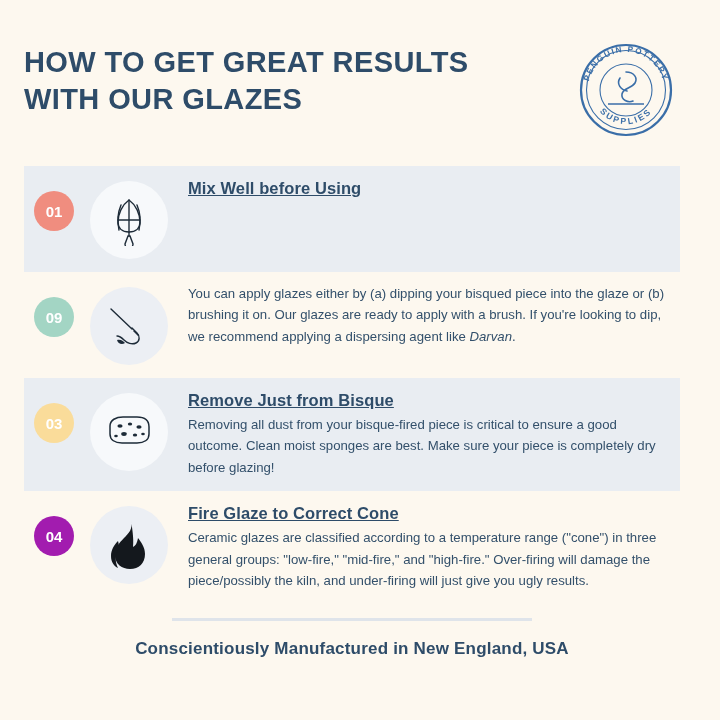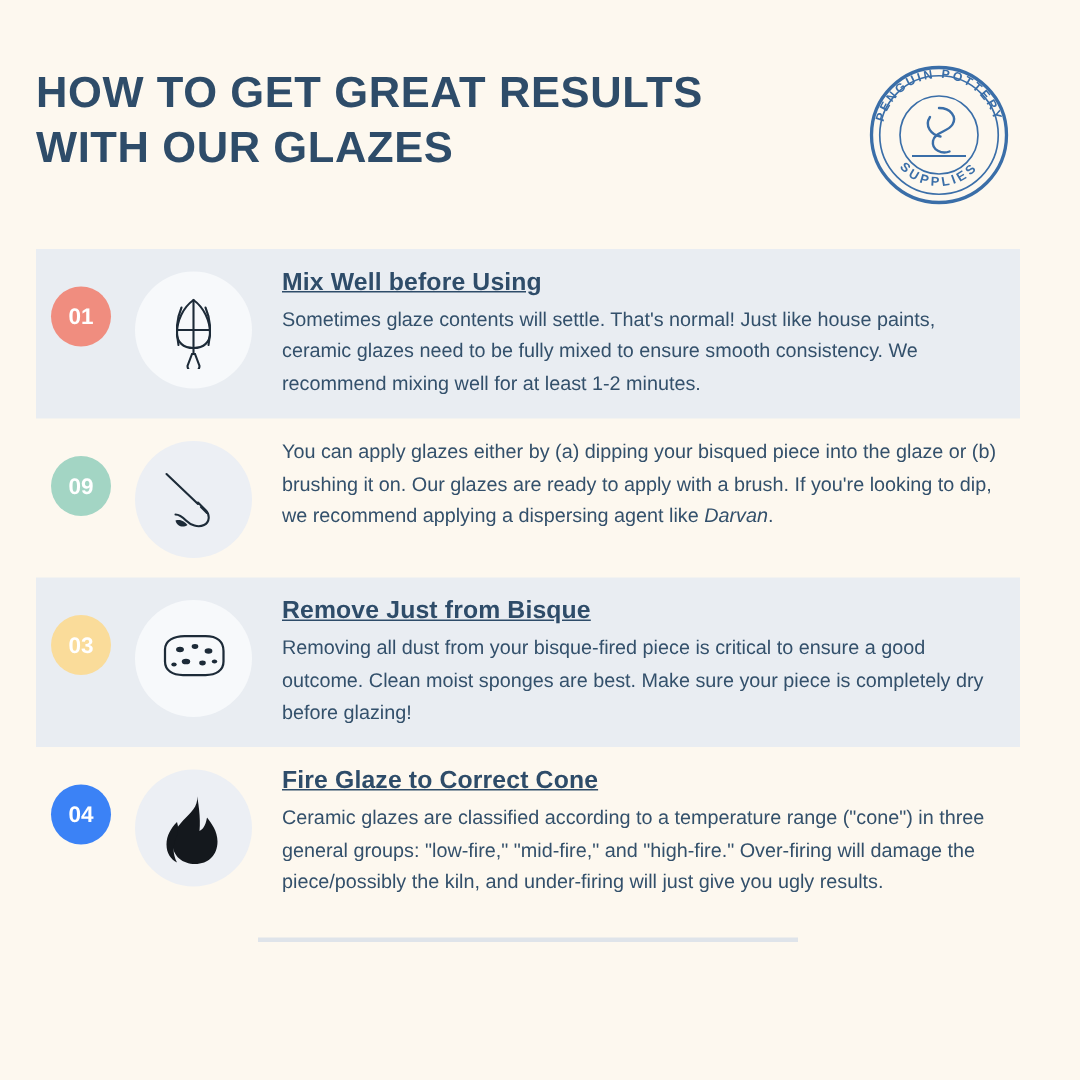--- a/index.html
+++ b/index.html
@@ -172,21 +172,20 @@
             <path d="M16 11 c-3 7 -4 16 -2 25"></path>
             <path d="M32 11 c3 7 4 16 2 25"></path>
             <path d="M13 26 h22"></path>
             <path d="M24 38 l0 4"></path>
             <path d="M23 42 l-3 8 a3.2 3.2 0 0 0 8 0 l-3 -8 z"></path>
           </g>
         </svg>
       </div>
       <div class="step-text">
         <div class="step-title">Mix Well before Using</div>
-        <div class="step-body">Sometimes glaze contents will settle. That's normal!  Just like house paints, ceramic glazes need to be fully mixed to ensure smooth consistency.  We recommend mixing well for at least 1-2 minutes.</div>
       </div>
     </div>
 
     <div class="step">
       <div class="num" style="background:#a3d5c4">09</div>
       <div class="icon-circle">
         <svg width="50" height="50" viewBox="0 0 50 50" aria-hidden="true">
           <g fill="none" stroke="#1d2b38" stroke-width="1.4" stroke-linecap="round">
             <line x1="7" y1="8" x2="28" y2="28"></line>
             <path d="M28 27 l5 5 c3 3 3 8 -1 10 c-4 2 -9 0 -12 -3 c-2 -2 -4 -4 -7 -4"></path>
@@ -220,30 +219,31 @@
           </g>
         </svg>
       </div>
       <div class="step-text">
         <div class="step-title">Remove Just from Bisque</div>
         <div class="step-body">Removing all dust from your bisque-fired piece is critical to ensure a good outcome.  Clean moist sponges are best.  Make sure your piece is completely dry before glazing!</div>
       </div>
     </div>
 
     <div class="step">
-      <div class="num" style="background:#3b82f6">04</div>
+      <div class="num" style="background:#a21caf">04</div>
       <div class="icon-circle">
         <svg width="46" height="52" viewBox="0 0 46 52" aria-hidden="true">
           <path fill="#14181d" d="M25 2 c2 8 -2 12 -7 17 c-5 5 -9 10 -9 17 c0 9 7 14 15 14 c9 0 15 -6 15 -15 c0 -7 -4 -12 -7 -16 c-1 6 -3 8 -5 9 c1 -9 -1 -20 -2 -26 z"></path>
           <path fill="#14181d" d="M12 22 c-4 4 -7 9 -7 15 c0 6 3 10 7 12 c-3 -6 -3 -12 0 -18 c1 -3 1 -6 0 -9 z"></path>
         </svg>
       </div>
       <div class="step-text">
         <div class="step-title">Fire Glaze to Correct Cone</div>
         <div class="step-body">Ceramic glazes are classified according to a temperature range ("cone") in three general groups: "low-fire," "mid-fire," and "high-fire." Over-firing will damage the piece/possibly the kiln, and under-firing will just give you ugly results.</div>
       </div>
     </div>
 
   </div>
 
   <div class="divider"></div>
+  <div class="footer">Conscientiously Manufactured in New England, USA</div>
 
 </div>
 
 </body></html>

